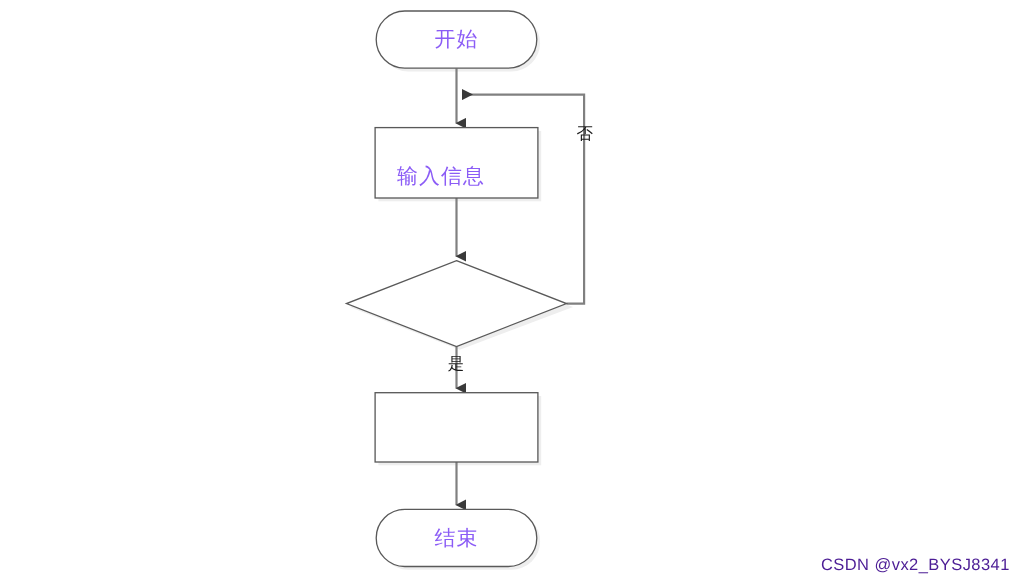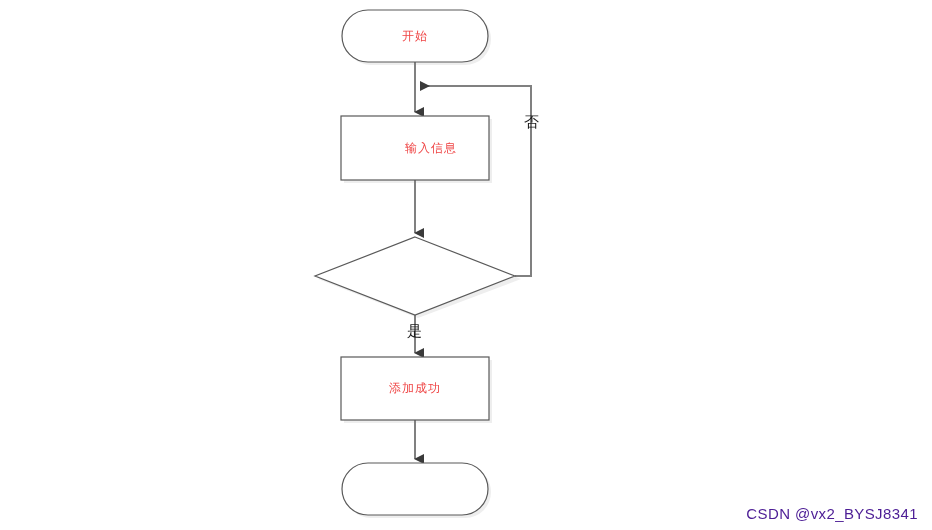--- a/index.html
+++ b/index.html
@@ -23,22 +23,22 @@
     left: 0;
     top: 0;
     width: 932px;
     height: 530px;
   }
   .node-label {
     position: absolute;
     display: flex;
     align-items: center;
     justify-content: center;
-    font-size: 12px;
-    color: #ef4444;
+    font-size: 19px;
+    color: #8b5cf6;
     letter-spacing: 1px;
     white-space: nowrap;
     pointer-events: none;
   }
   .edge-label {
     position: absolute;
     font-size: 15px;
     color: #1a1a1a;
     white-space: nowrap;
     line-height: 1;
@@ -91,25 +91,25 @@
       <rect x="342" y="10" width="146" height="52" rx="26" ry="26"></rect>
       <rect x="341" y="116" width="148" height="64"></rect>
       <polygon points="415,237 515,276 415,315 315,276"></polygon>
       <rect x="341" y="357" width="148" height="63"></rect>
       <rect x="342" y="463" width="146" height="52" rx="26" ry="26"></rect>
     </g>
   </svg>
 
   <div class="node-label" style="left:342px; top:10px; width:146px; height:52px;">开始</div>
 
-  <div class="node-label" style="left:341px; top:116px; width:120px; height:64px;padding-left:30px;">输入信息</div>
+  <div class="node-label" style="left:341px; top:128px; width:120px; height:64px;">输入信息</div>
 
 
-  <div class="node-label" style="left:341px; top:357px; width:148px; height:63px;">添加成功</div>
 
+  <div class="node-label" style="left:342px; top:463px; width:146px; height:52px;">结束</div>
 
   <div class="edge-label" style="left:407px; top:324px;">是</div>
 
   <div class="edge-label" style="left:524px; top:115px;">否</div>
 
   <div id="watermark">CSDN @vx2_BYSJ8341</div>
 
 </div>
 
 </body></html>

